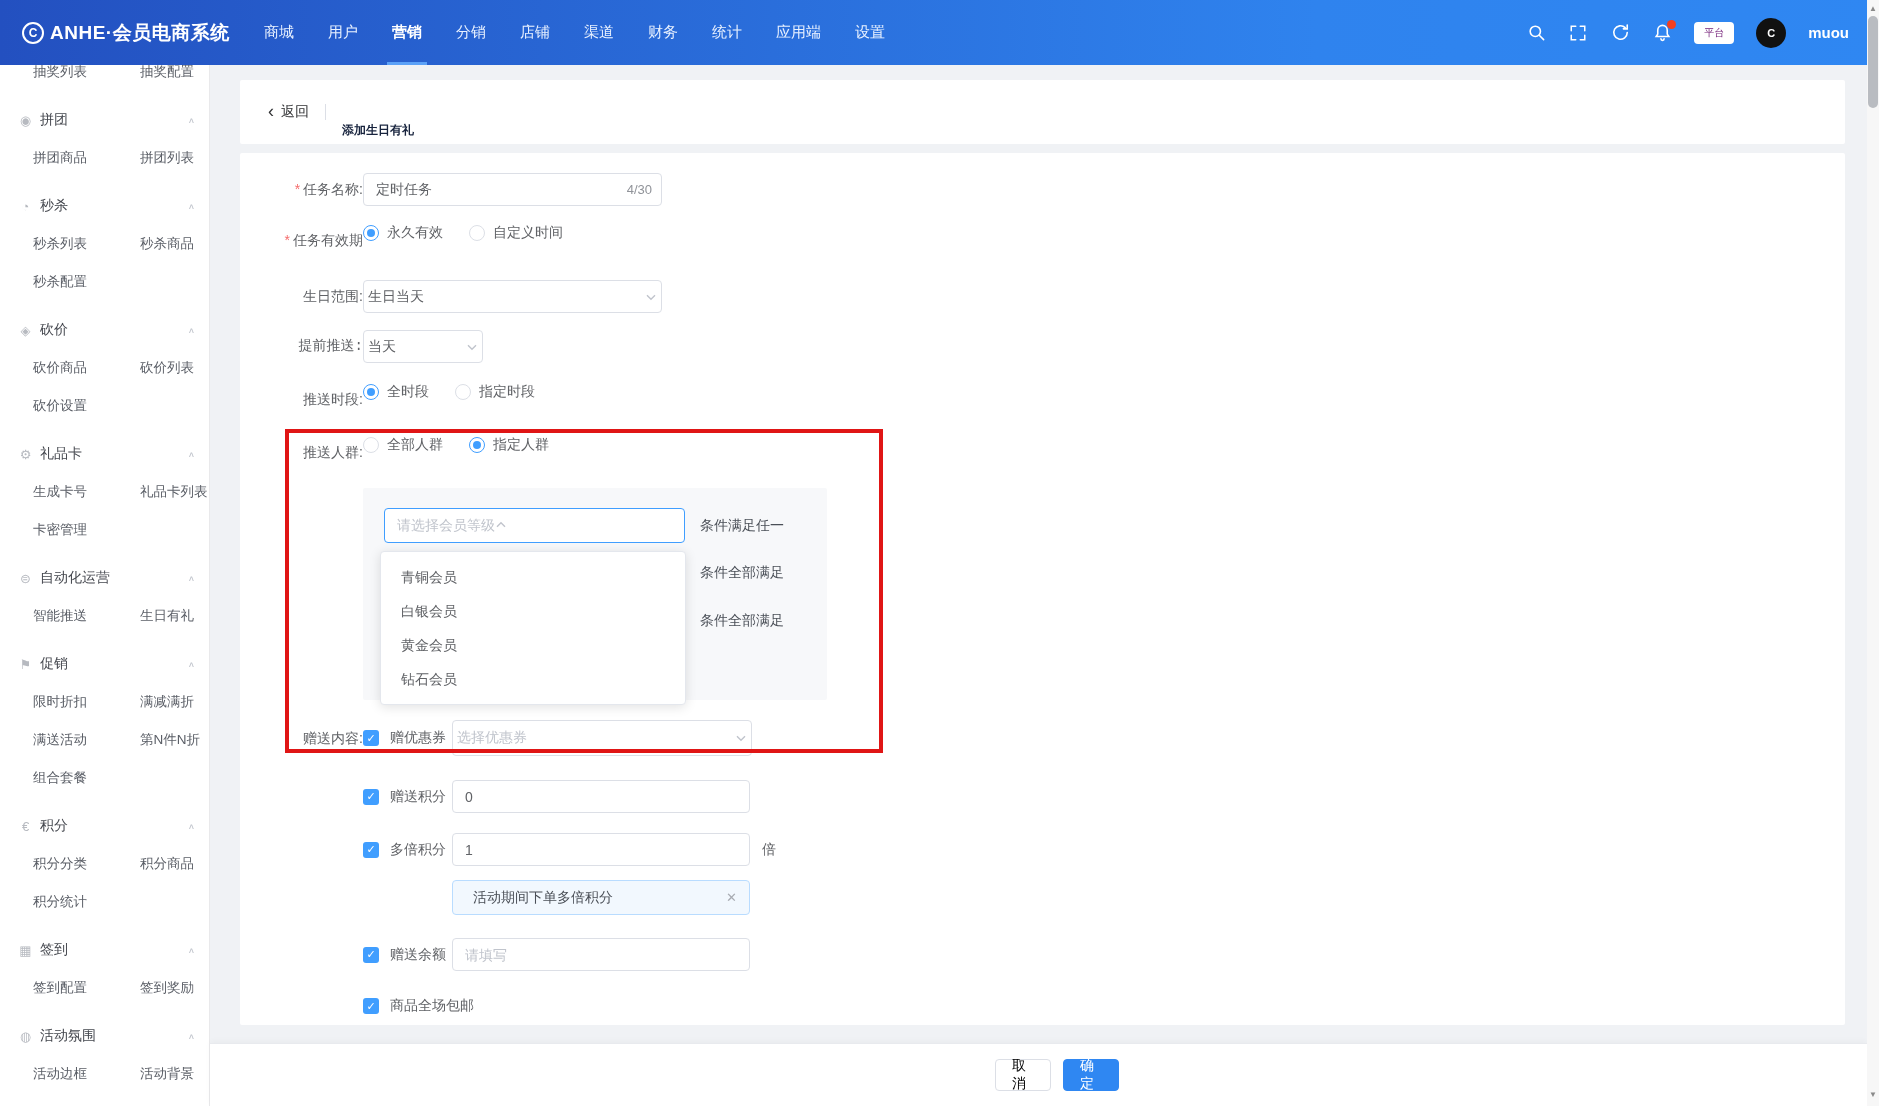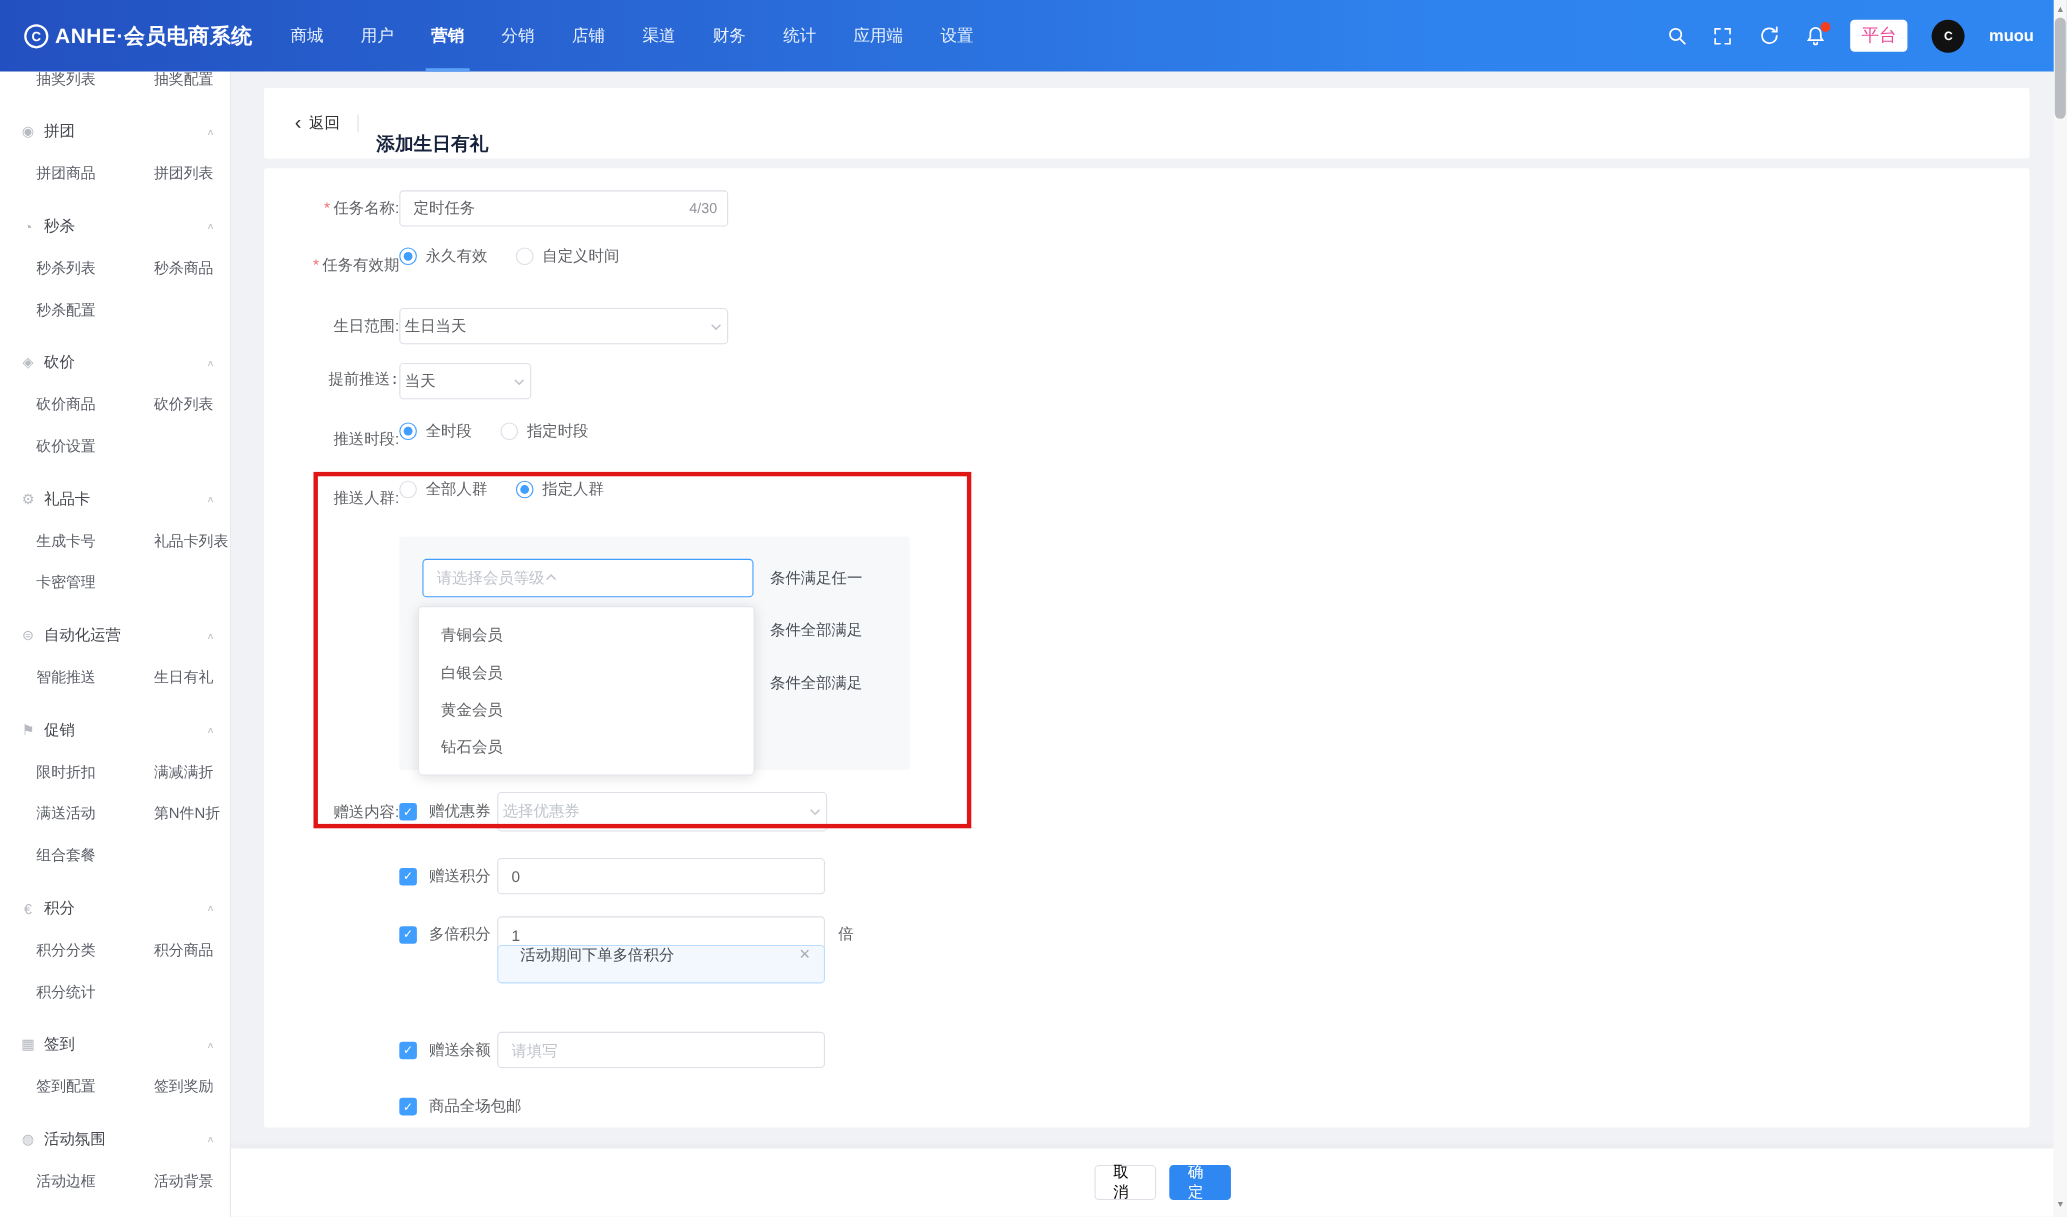--- a/index.html
+++ b/index.html
@@ -16,21 +16,21 @@
   .logo-text { color:#fff; font-size:19px; font-weight:bold; letter-spacing:.5px; }
   .nav-menu { display:flex; align-items:stretch; height:100%; margin-left:10px; }
   .nav-item { position:relative; color:#e8f1ff; font-size:15px; padding:0 17px;
     display:flex; align-items:center; cursor:pointer; }
   .nav-item.active { color:#fff; font-weight:bold; }
   .nav-item.active::after { content:""; position:absolute; left:12px; right:12px; bottom:0;
     height:3px; background:#5ba1f7; }
   .nav-right { margin-left:auto; display:flex; align-items:center; gap:22px; padding-right:30px; }
   .nav-icon { width:20px; height:20px; display:flex; align-items:center; justify-content:center; cursor:pointer; position:relative; }
   .bell-dot { position:absolute; top:-3px; right:-4px; width:9px; height:9px; border-radius:50%; background:#f43f1e; }
-  .platform-badge { background:#fff; color:#ec4899; font-size:16px; padding:4px 10px; border-radius:4px; cursor:pointer; }
+  .platform-badge { background:#fff; color:#701a75; font-size:10px; padding:4px 10px; border-radius:4px; cursor:pointer; }
   .avatar { width:30px; height:30px; border-radius:50%; background:#111; color:#fff;
     display:flex; align-items:center; justify-content:center; font-size:11px; font-weight:bold; cursor:pointer; }
   .username { color:#fff; font-size:15px; font-weight:bold; }
 
   
   .vscrollbar { position:absolute; right:0; top:0; width:12px; height:1106px; background:#f7f7f7; z-index:60; }
   .vscrollbar .arrow { position:absolute; left:0; width:12px; height:12px; display:flex; align-items:center; justify-content:center;
     color:#8a8a8a; font-size:8px; }
   .vscrollbar .arrow.up { top:2px; }
   .vscrollbar .arrow.down { bottom:6px; }
@@ -47,21 +47,21 @@
   .side-items { display:grid; grid-template-columns:107px 1fr; padding-left:33px; }
   .side-item { height:38px; display:flex; align-items:center; font-size:13.5px; color:#5a5e66; cursor:pointer; }
 
   
   .main { position:absolute; left:210px; top:65px; width:1657px; height:1041px; background:#f0f2f5; }
   .header-card { position:absolute; left:30px; top:15px; width:1605px; height:64px; background:#fff; border-radius:2px;
     display:flex; align-items:center; padding-left:28px; }
   .back-link { display:flex; align-items:center; gap:7px; cursor:pointer; color:#303133; font-size:14px; }
   .back-chev { font-size:18px; color:#303133; line-height:1; transform:translateY(-1px); }
   .hdr-divider { width:1px; height:16px; background:#dcdfe6; margin:0 16px; }
-  .page-title { font-size:17px; font-weight:bold; color:#17233d;margin-top:37px; }
+  .page-title { font-size:12px; font-weight:bold; color:#17233d;margin-top:37px; }
 
   .form-card { position:absolute; left:30px; top:88px; width:1605px; height:872px; background:#fff; border-radius:2px; }
 
   .frow { position:absolute; left:20px; right:20px; height:33px; }
   .flabel { position:absolute; left:0; width:103px; text-align:right; line-height:33px; color:#606266; white-space:nowrap; }
   .req { color:#f56c6c; margin-right:3px; }
   .ctrl { position:absolute; left:103px; top:0; display:flex; align-items:center; }
   .row-name  { top:20px; }
   .row-valid { top:71px; }
   .row-range { top:127px; }
@@ -101,22 +101,22 @@
     border-radius:4px; background:#fff; display:flex; align-items:center; padding:0 12px; cursor:pointer; color:#c0c4cc; z-index:25; }
   .cond { position:absolute; color:#4a4f57; white-space:nowrap; }
   .cond-1 { left:460px; top:355px; line-height:35px; }
   .cond-2 { left:460px; top:403px; line-height:33px; }
   .cond-3 { left:460px; top:451px; line-height:33px; }
 
   .dropdown { position:absolute; left:140px; top:398px; width:306px; background:#fff; border:1px solid #e4e7ed;
     border-radius:4px; box-shadow:0 2px 12px rgba(0,0,0,.12); padding:8px 0; z-index:30; }
   .dd-option { height:34px; line-height:34px; padding-left:20px; color:#606266; cursor:pointer; }
 
-  .tag { position:absolute; left:212px; top:706px; width:298px; height:35px; background:#f2f8fe; border:1px solid #b9dcff;
-    border-radius:4px; display:flex; align-items:flex-start; padding:0 12px 0 20px; color:#4a4f57; }
+  .tag { position:absolute; left:212px; top:727px; width:298px; height:35px; background:#f2f8fe; border:1px solid #b9dcff;
+    border-radius:4px; display:flex; align-items:center; padding:0 12px 0 20px; color:#4a4f57; }
   .tag-close { margin-left:auto; color:#a8abb2; font-size:13px; cursor:pointer; }
 
   .unit { margin-left:12px; color:#606266; }
 
   .highlight-rect { position:absolute; left:285px; top:429px; width:598px; height:324px;
     border:4px solid #e01515; z-index:50; pointer-events:none; }
 
   .footer-bar { position:absolute; left:210px; bottom:0; width:1657px; height:63px; background:#fff;
     border-top:1px solid #e8eaee; box-shadow:0 -2px 6px rgba(0,0,0,.03); z-index:20; }
   .btn { position:absolute; top:15px; height:32px; border-radius:4px; font-size:14px; display:flex;

